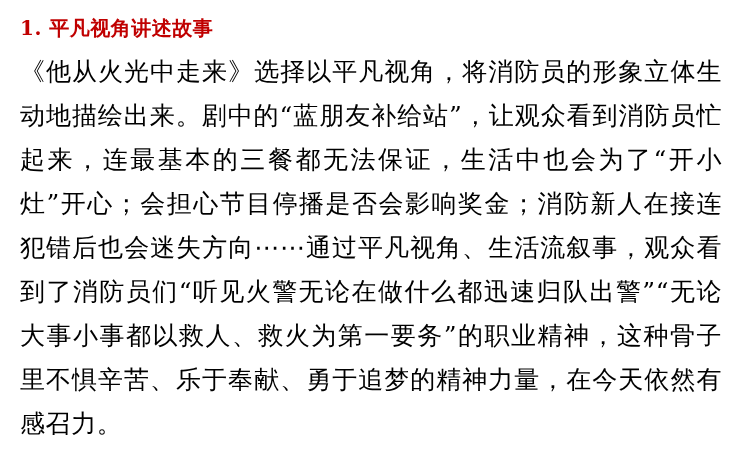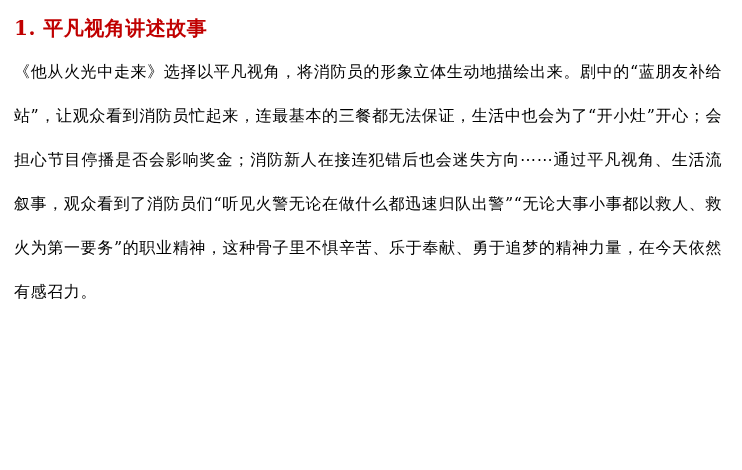--- a/index.html
+++ b/index.html
@@ -11,37 +11,37 @@
     width: 742px;
     height: 470px;
     overflow: hidden;
     font-family: "DejaVu Serif", serif;
   }
   .page {
     position: relative;
     width: 742px;
     height: 470px;
     box-sizing: border-box;
-    padding: 14px 18px 0 12px;
+    padding: 14px 18px 0 18px;
     background: #ffffff;
   }
   .heading {
     color: #c00000;
     font-family: "DejaVu Serif", serif;
     font-weight: bold;
     font-size: 20px;
     line-height: 28px;
     letter-spacing: 0.5px;
     margin: 0 0 8px 2px;
     white-space: nowrap;
   }
   .body-text {
     color: #000000;
     font-family: "DejaVu Serif", serif;
-    font-size: 16px;
+    font-size: 25px;
     line-height: 44px;
     text-align: justify;
     text-justify: inter-ideograph;
     letter-spacing: 0.6px;
     margin: 0 2px;
   }
 </style>
 </head>
 <body>
 

